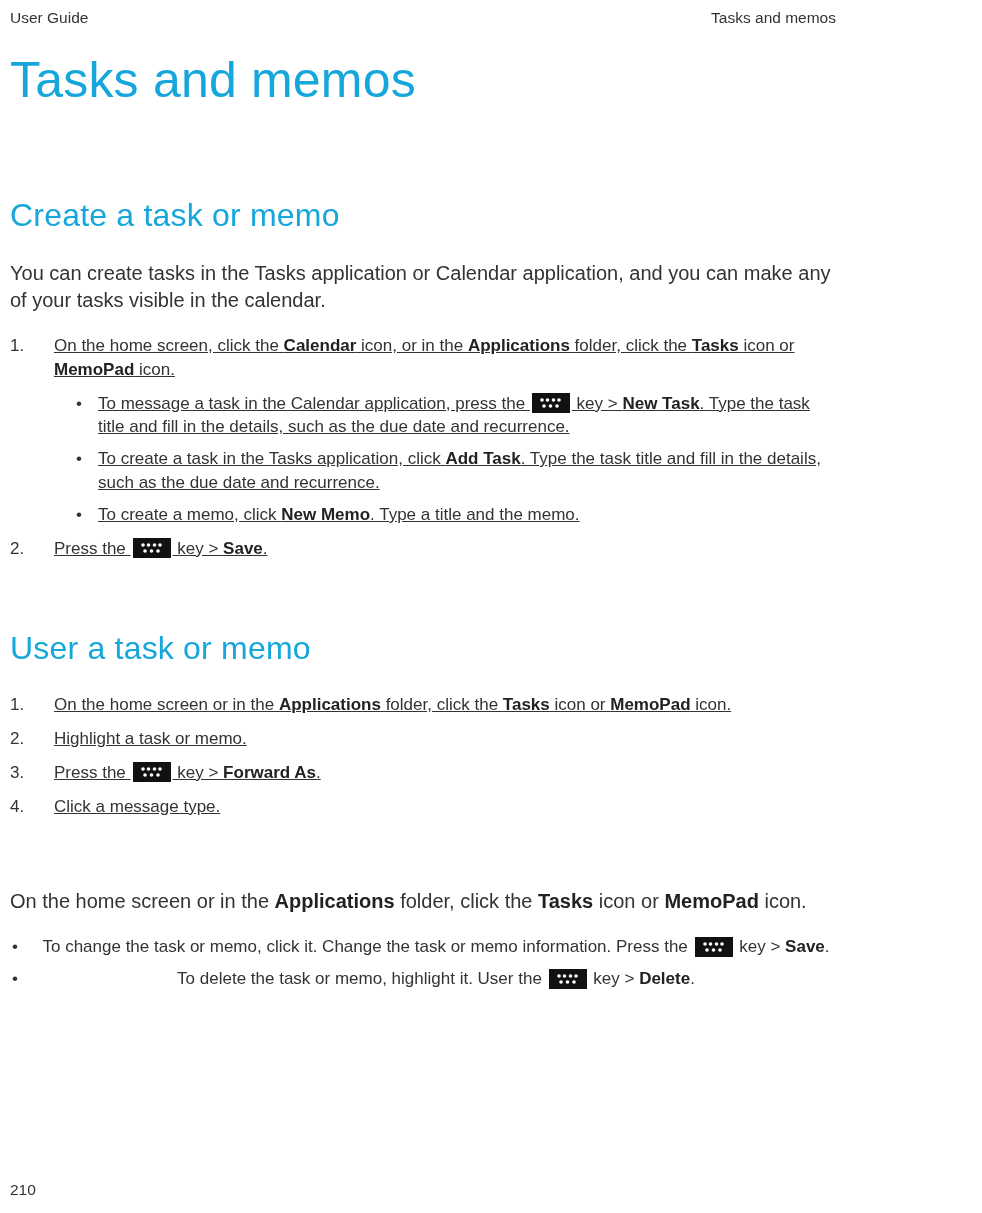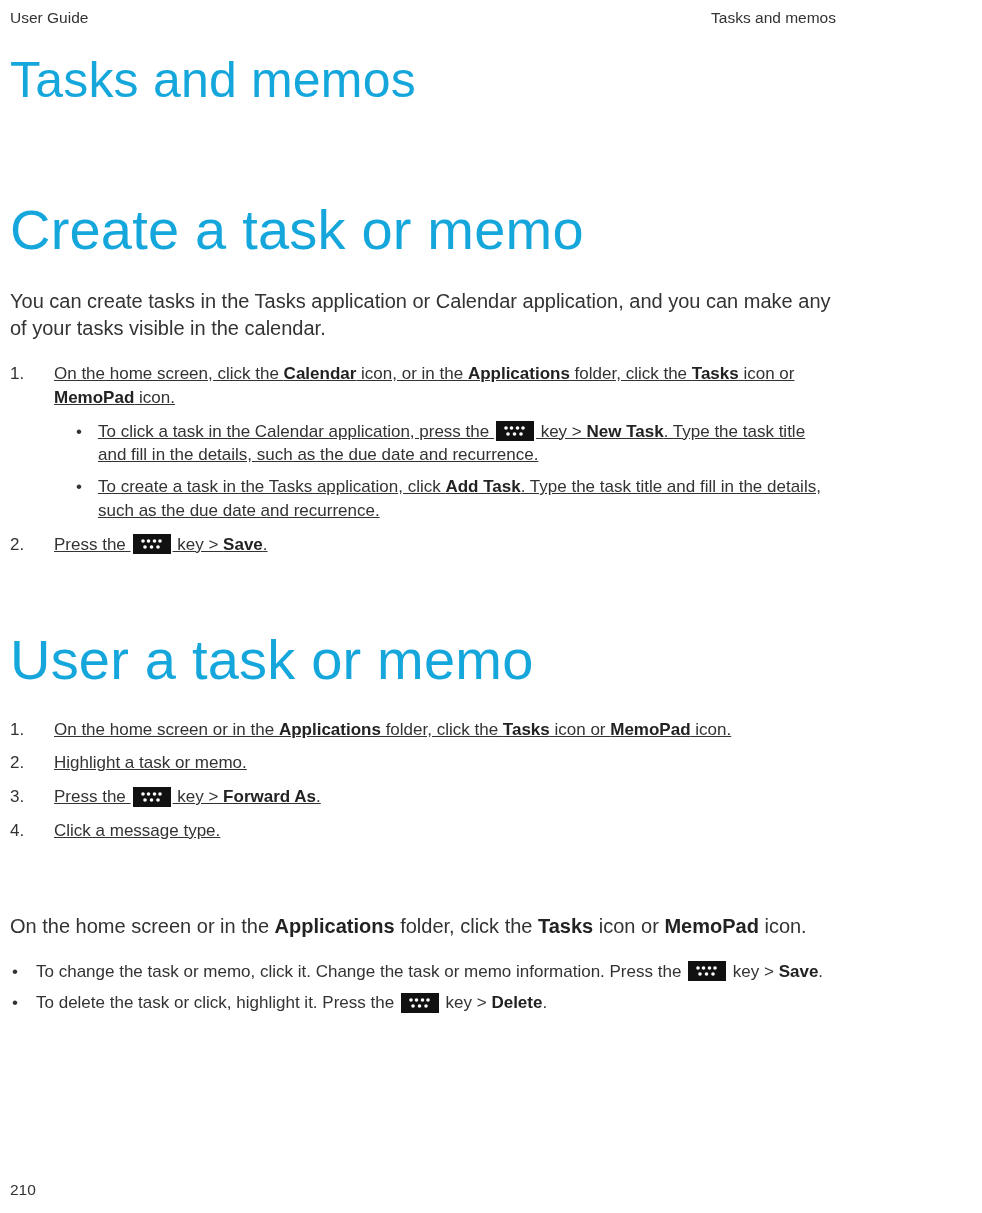--- a/index.html
+++ b/index.html
@@ -31,21 +31,21 @@
   h1.title {
     color: #15a7db;
     font-weight: 300;
     font-size: 50px;
     margin: 8px 0 88px 0;
     letter-spacing: 0.2px;
   }
   h2.section {
     color: #15a7db;
     font-weight: 300;
-    font-size: 56px;
+    font-size: 32px;
     margin: 0 0 26px 0;
     letter-spacing: 0.2px;
   }
   p.body {
     font-size: 20px;
     line-height: 1.35;
     color: #333;
     margin: 0 0 20px 0;
   }
   ol.steps {
@@ -87,20 +87,21 @@
   ul.sub > li::before {
     content: "•";
     position: absolute;
     left: 0;
     top: 0;
   }
   ul.top-bullets {
     list-style: none;
     padding: 0;
     margin: 0 0 12px 0;
+    text-align: center;
   }
   ul.top-bullets > li {
     position: relative;
     padding-left: 26px;
     margin-bottom: 8px;
     font-size: 17px;
     line-height: 1.4;
     color: #333;
   }
   ul.top-bullets > li::before {
@@ -144,36 +145,39 @@
   <div class="section-block">
     <h2 class="section">Create a task or memo</h2>
     <p class="body">You can create tasks in the Tasks application or Calendar application, and you can make any of your tasks visible in the calendar.</p>
 
     <ol class="steps">
       <li>
         <span>On the home screen, click the </span><strong>Calendar</strong><span> icon, or in the </span><strong>Applications</strong><span> folder, click the </span><strong>Tasks</strong><span> icon or </span><strong>MemoPad</strong><span> icon.</span>
 
         <ul class="sub">
           <li>
-            <span>To click a task in the Calendar application, press the </span><span class="bb-key"><svg width="38" height="20">
+            <span>To message a task in the Calendar application, press the </span><span class="bb-key"><svg width="38" height="20">
                   <rect x="0" y="0" width="38" height="20" fill="#111"></rect>
                   <g fill="#fff">
                     <circle cx="10" cy="7" r="1.8"></circle>
                     <circle cx="15.5" cy="7" r="1.8"></circle>
                     <circle cx="21.5" cy="7" r="1.8"></circle>
                     <circle cx="27" cy="7" r="1.8"></circle>
                     <circle cx="12" cy="13" r="1.8"></circle>
                     <circle cx="18.5" cy="13" r="1.8"></circle>
                     <circle cx="25" cy="13" r="1.8"></circle>
                   </g>
                 </svg></span><span> key &gt; </span><strong>New Task</strong><span>. Type the task title and fill in the details, such as the due date and recurrence.</span>
           </li>
           <li>
             <span>To create a task in the Tasks application, click </span><strong>Add Task</strong><span>. Type the task title and fill in the details, such as the due date and recurrence.</span>
           </li>
+          <li>
+            <span>To create a memo, click </span><strong>New Memo</strong><span>. Type a title and the memo.</span>
+          </li>
         </ul>
       </li>
       <li>
         <span>Press the </span><span class="bb-key"><svg width="38" height="20">
               <rect x="0" y="0" width="38" height="20" fill="#111"></rect>
               <g fill="#fff">
                 <circle cx="10" cy="7" r="1.8"></circle>
                 <circle cx="15.5" cy="7" r="1.8"></circle>
                 <circle cx="21.5" cy="7" r="1.8"></circle>
                 <circle cx="27" cy="7" r="1.8"></circle>
@@ -224,21 +228,21 @@
                 <circle cx="15.5" cy="7" r="1.8"></circle>
                 <circle cx="21.5" cy="7" r="1.8"></circle>
                 <circle cx="27" cy="7" r="1.8"></circle>
                 <circle cx="12" cy="13" r="1.8"></circle>
                 <circle cx="18.5" cy="13" r="1.8"></circle>
                 <circle cx="25" cy="13" r="1.8"></circle>
               </g>
             </svg></span><span> key &gt; </span><strong>Save</strong><span>.</span>
       </li>
       <li>
-        <span>To delete the task or click, highlight it. Press the </span><span class="bb-key"><svg width="38" height="20">
+        <span>To delete the task or memo, highlight it. User the </span><span class="bb-key"><svg width="38" height="20">
               <rect x="0" y="0" width="38" height="20" fill="#111"></rect>
               <g fill="#fff">
                 <circle cx="10" cy="7" r="1.8"></circle>
                 <circle cx="15.5" cy="7" r="1.8"></circle>
                 <circle cx="21.5" cy="7" r="1.8"></circle>
                 <circle cx="27" cy="7" r="1.8"></circle>
                 <circle cx="12" cy="13" r="1.8"></circle>
                 <circle cx="18.5" cy="13" r="1.8"></circle>
                 <circle cx="25" cy="13" r="1.8"></circle>
               </g>

